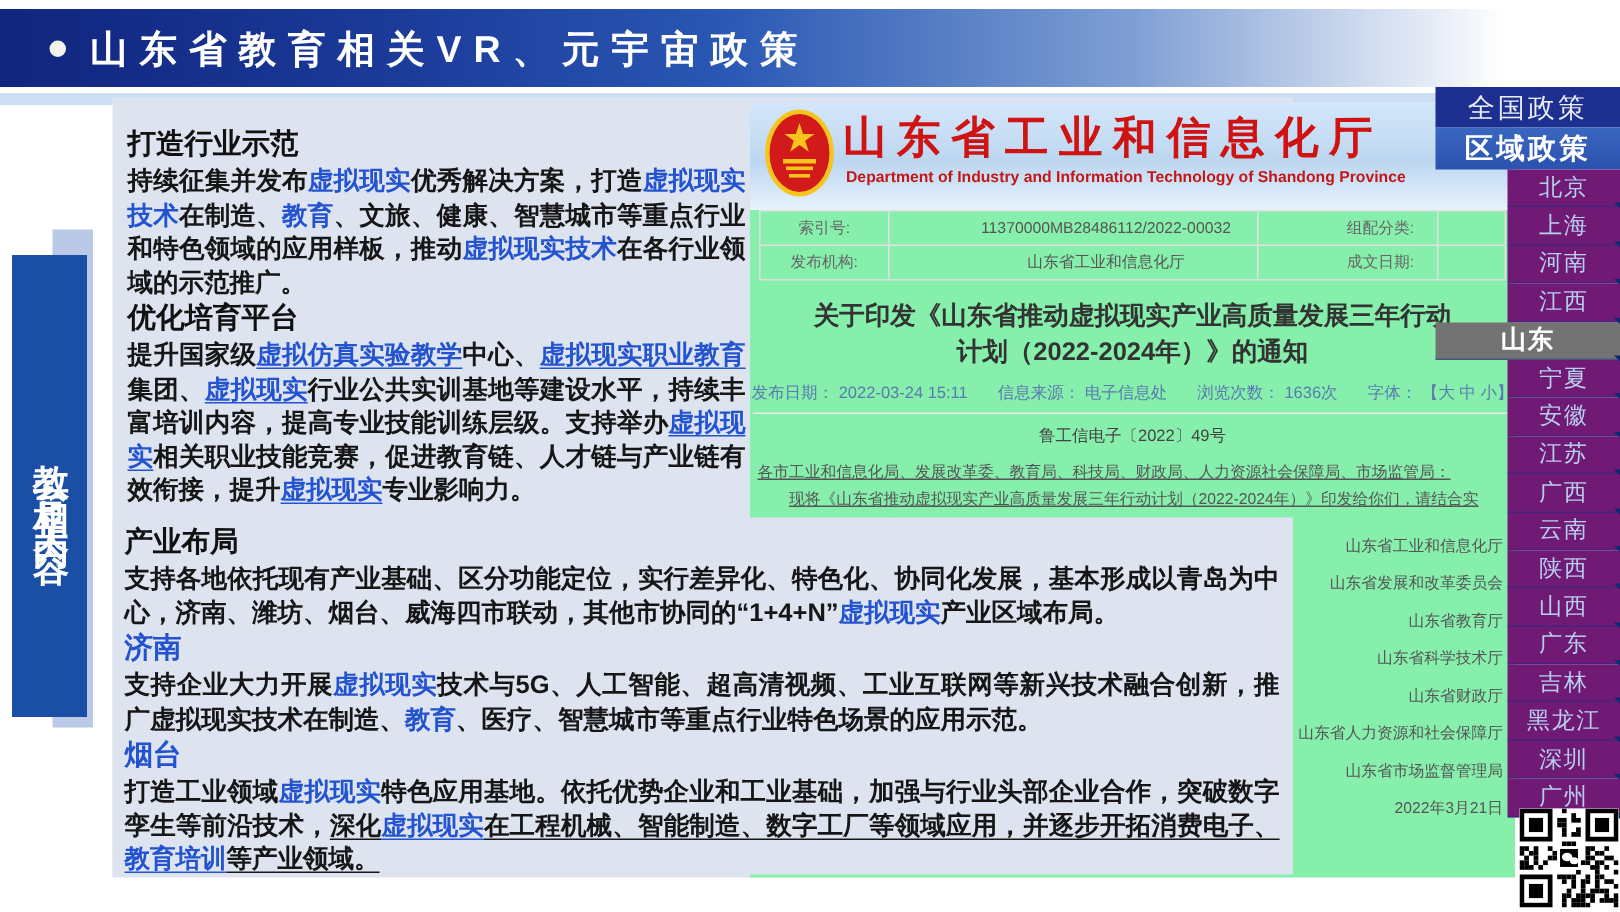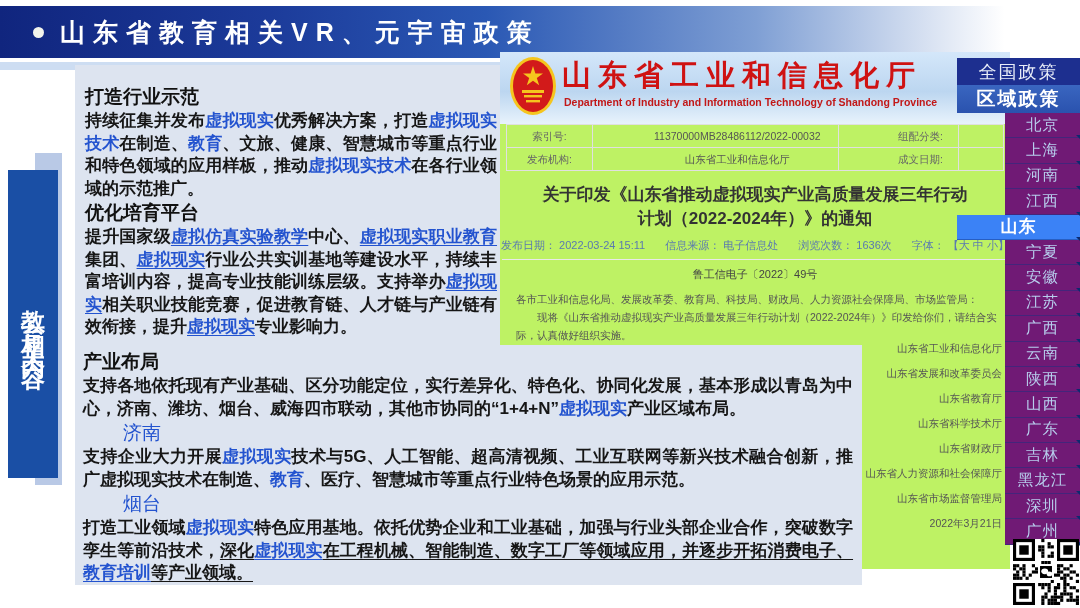--- a/index.html
+++ b/index.html
@@ -20,61 +20,61 @@
     display:flex;align-items:center;justify-content:center;}
   .ltab span{writing-mode:vertical-rl;color:#fff;font-size:24px;font-weight:700;letter-spacing:11px;}
 
   
   .contentbox{position:absolute;left:75px;top:65px;width:787px;height:520px;background:#dde4f0;z-index:1;}
   .topsections{position:absolute;left:85px;top:84px;width:412px;z-index:2;}
   .sec-h{font-size:19px;font-weight:800;color:#111;line-height:26px;}
   .sec-p{font-size:17px;font-weight:600;color:#161616;line-height:22.5px;text-align:justify;}
   .hl{color:#2353cf;}
   .ul{text-decoration:underline;text-underline-offset:3px;}
-  .blue-h{color:#2353cf;font-size:19px;font-weight:400;line-height:26px;margin-left:40px;}
+  .blue-h{color:#2353cf;font-size:19px;font-weight:700;line-height:26px;}
 
   
   .overlay{position:absolute;left:75px;top:345px;width:787px;height:238px;background:#dde4f0;z-index:3;
     padding:4px 0 0 0;box-sizing:border-box;}
   .overlay .inner{padding:0 10px 0 8px;}
   .overlay .sec-p{width:770px;}
 
   
-  .doc{position:absolute;left:500px;top:52px;width:510px;height:517px;background:#bef264;z-index:2;box-sizing:border-box;}
+  .doc{position:absolute;left:500px;top:68px;width:510px;height:517px;background:#86efac;z-index:2;box-sizing:border-box;}
   .doc-banner{position:relative;width:100%;height:72px;background:linear-gradient(180deg,#d4e7fa 0%,#bcd6f0 55%,#e8f3fc 100%);overflow:hidden;}
   .emblem{position:absolute;left:9px;top:4px;width:48px;height:60px;}
   .agency{position:absolute;left:62px;top:4px;color:#cf1212;font-size:29px;font-weight:800;letter-spacing:7px;white-space:nowrap;}
   .agency-en{position:absolute;left:64px;top:44px;color:#c21818;font-size:10.5px;font-weight:700;white-space:nowrap;}
   .doc-table{margin:0 6px;border:1px solid #e0e0e0;border-bottom:none;font-size:10.5px;color:#555;}
   .doc-row{display:flex;border-bottom:1px solid #e0e0e0;height:22px;line-height:22px;gap:44px;}
   .doc-row .cell{text-align:center;overflow:hidden;white-space:nowrap;}
   .doc-row .c0{width:88px;border-right:1px solid #e0e0e0;color:#666;}
   .doc-row .c1{width:208px;border-right:1px solid #e0e0e0;}
   .doc-row .c2{width:78px;border-right:1px solid #e0e0e0;color:#666;}
   .doc-row .c3{flex:1;}
   .doc-title{margin:12px 38px 0 38px;text-align:center;font-size:17px;font-weight:700;color:#333;line-height:24px;}
   .doc-meta{margin-top:7px;display:flex;justify-content:center;gap:20px;font-size:11px;color:#5a7ab0;white-space:nowrap;}
   .doc-divider{margin:6px 2px 0 2px;border-bottom:1px solid #e9e9e9;}
   .doc-num{margin-top:7px;text-align:center;font-size:11px;color:#444;}
-  .doc-body{margin:8px 5px 0 16px;font-size:10.5px;color:#555;line-height:18px;}
+  .doc-body{margin:8px 5px 0 5px;font-size:10.5px;color:#555;line-height:18px;text-decoration:underline;}
   .doc-body .line2{text-indent:2em;}
   .signature{position:absolute;right:8px;top:284px;text-align:right;font-size:10.5px;color:#555;line-height:25px;}
 
   
   .rtab-national{position:absolute;left:957px;top:58px;width:123px;height:27px;background:#1d2f8f;z-index:4;
     color:#e8edf8;font-size:18px;display:flex;align-items:center;justify-content:center;letter-spacing:2px;text-align:center;}
   .rtab-regional{position:absolute;left:957px;top:85px;width:123px;height:28px;background:linear-gradient(180deg,#3a66c0,#2a52ae);z-index:4;
     color:#fff;font-size:19px;font-weight:800;display:flex;align-items:center;justify-content:center;letter-spacing:2px;}
   .prov-list{position:absolute;left:1005px;top:113px;width:75px;z-index:4;}
   .prov-item{position:relative;height:25.4px;background:#701a75;color:#b7cdec;font-size:15.5px;
     display:flex;align-items:center;justify-content:center;letter-spacing:1px;
     border-bottom:1px solid rgba(16,52,130,.45);box-sizing:border-box;}
   .prov-item::after{content:"";position:absolute;right:0;bottom:-2px;width:0;height:0;z-index:5;
     border-top:4px solid #0d2a6e;border-left:4px solid transparent;}
-  .prov-item.selected{width:123px;margin-left:-48px;background:#3b82f6;color:#fff;font-weight:800;font-size:17px;}
+  .prov-item.selected{width:123px;margin-left:-48px;background:#737373;color:#fff;font-weight:800;font-size:17px;}
 
   
   .qr{position:absolute;left:1013px;top:539px;width:66px;height:66px;z-index:4;background:#fff;}
 </style>
 </head>
 <body>
 
 <div id="page">
 
   <div class="topbar">

